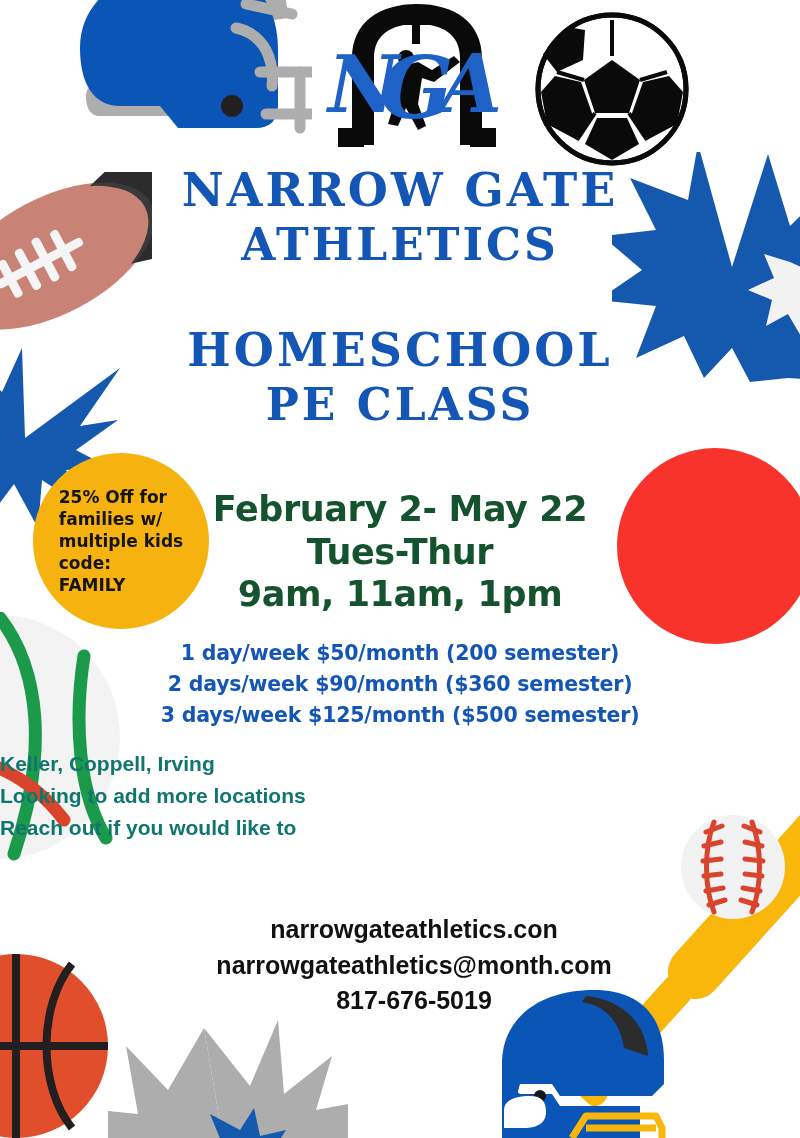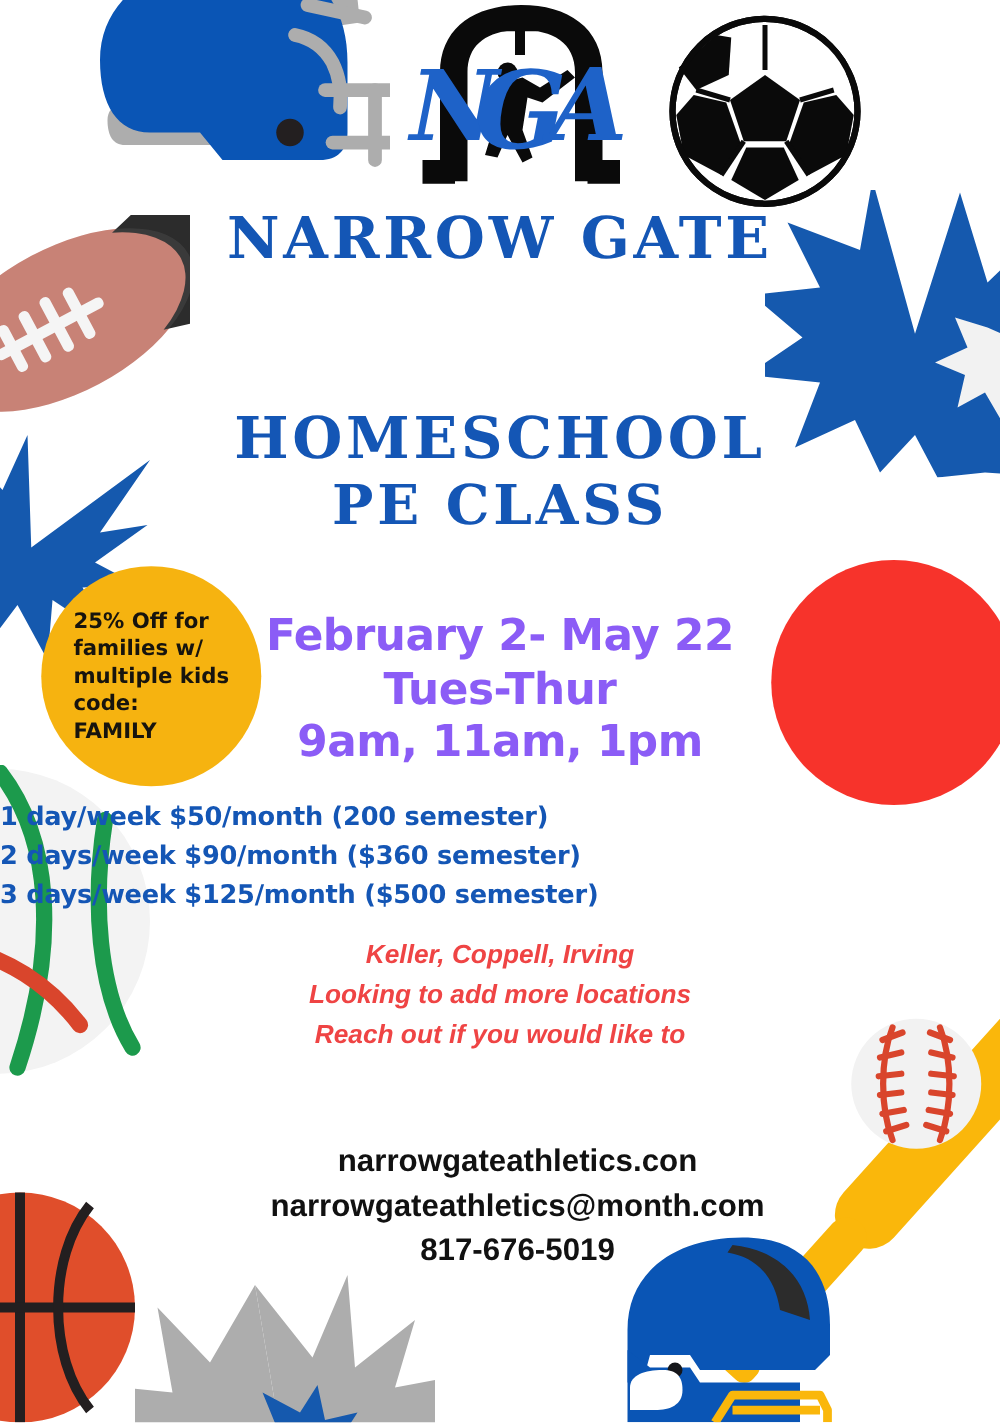--- a/index.html
+++ b/index.html
@@ -41,55 +41,54 @@
   }
   .t-line.sub{font-size:44px;}
 
   #brand-title{top:162px;}
   #class-title{top:322px;}
 
   #schedule{
     position:absolute;
     top:488px; left:0; right:0;
     text-align:center;
-    color:#8b5cf6;
+    color:#14532d;
     z-index:30;
   }
   #schedule .s-line{
     display:block;
     font-size:35px;
     font-weight:bold;
     line-height:1.22;
     letter-spacing:-0.4px;
     font-family:"DejaVu Sans", sans-serif;
   }
 
   #pricing{
     position:absolute;
     top:638px; left:0; right:0;
-    text-align:left;
+    text-align:center;
     color:#1456B5;
     z-index:30;
   }
   #pricing .p-line{
     display:block;
     font-size:20.5px;
     font-weight:bold;
     line-height:1.52;
     letter-spacing:-0.2px;
     font-family:"DejaVu Sans", sans-serif;
   }
 
   #locations{
     position:absolute;
     top:748px; left:0; right:0;
-    text-align:center;
-    color:#ef4444;
-    z-index:30;
-    font-style:italic;
+    text-align:left;
+    color:#0f766e;
+    z-index:30;
   }
   #locations .l-line{
     display:block;
     font-size:21px;
     font-weight:bold;
     line-height:1.52;
     font-family:"Liberation Sans", sans-serif;
   }
 
   #contact{
@@ -347,20 +346,21 @@
       <span>25% Off for</span>
       <span>families w/</span>
       <span>multiple kids</span>
       <span>code:</span>
       <span>FAMILY</span>
     </div>
   </div>
 
   <div class="title-block" id="brand-title">
     <span class="t-line">NARROW GATE</span>
+    <span class="t-line sub">ATHLETICS</span>
   </div>
 
   <div class="title-block" id="class-title">
     <span class="t-line">HOMESCHOOL</span>
     <span class="t-line sub">PE CLASS</span>
   </div>
 
   <div id="schedule">
     <span class="s-line">February 2- May 22</span>
     <span class="s-line">Tues-Thur</span>

